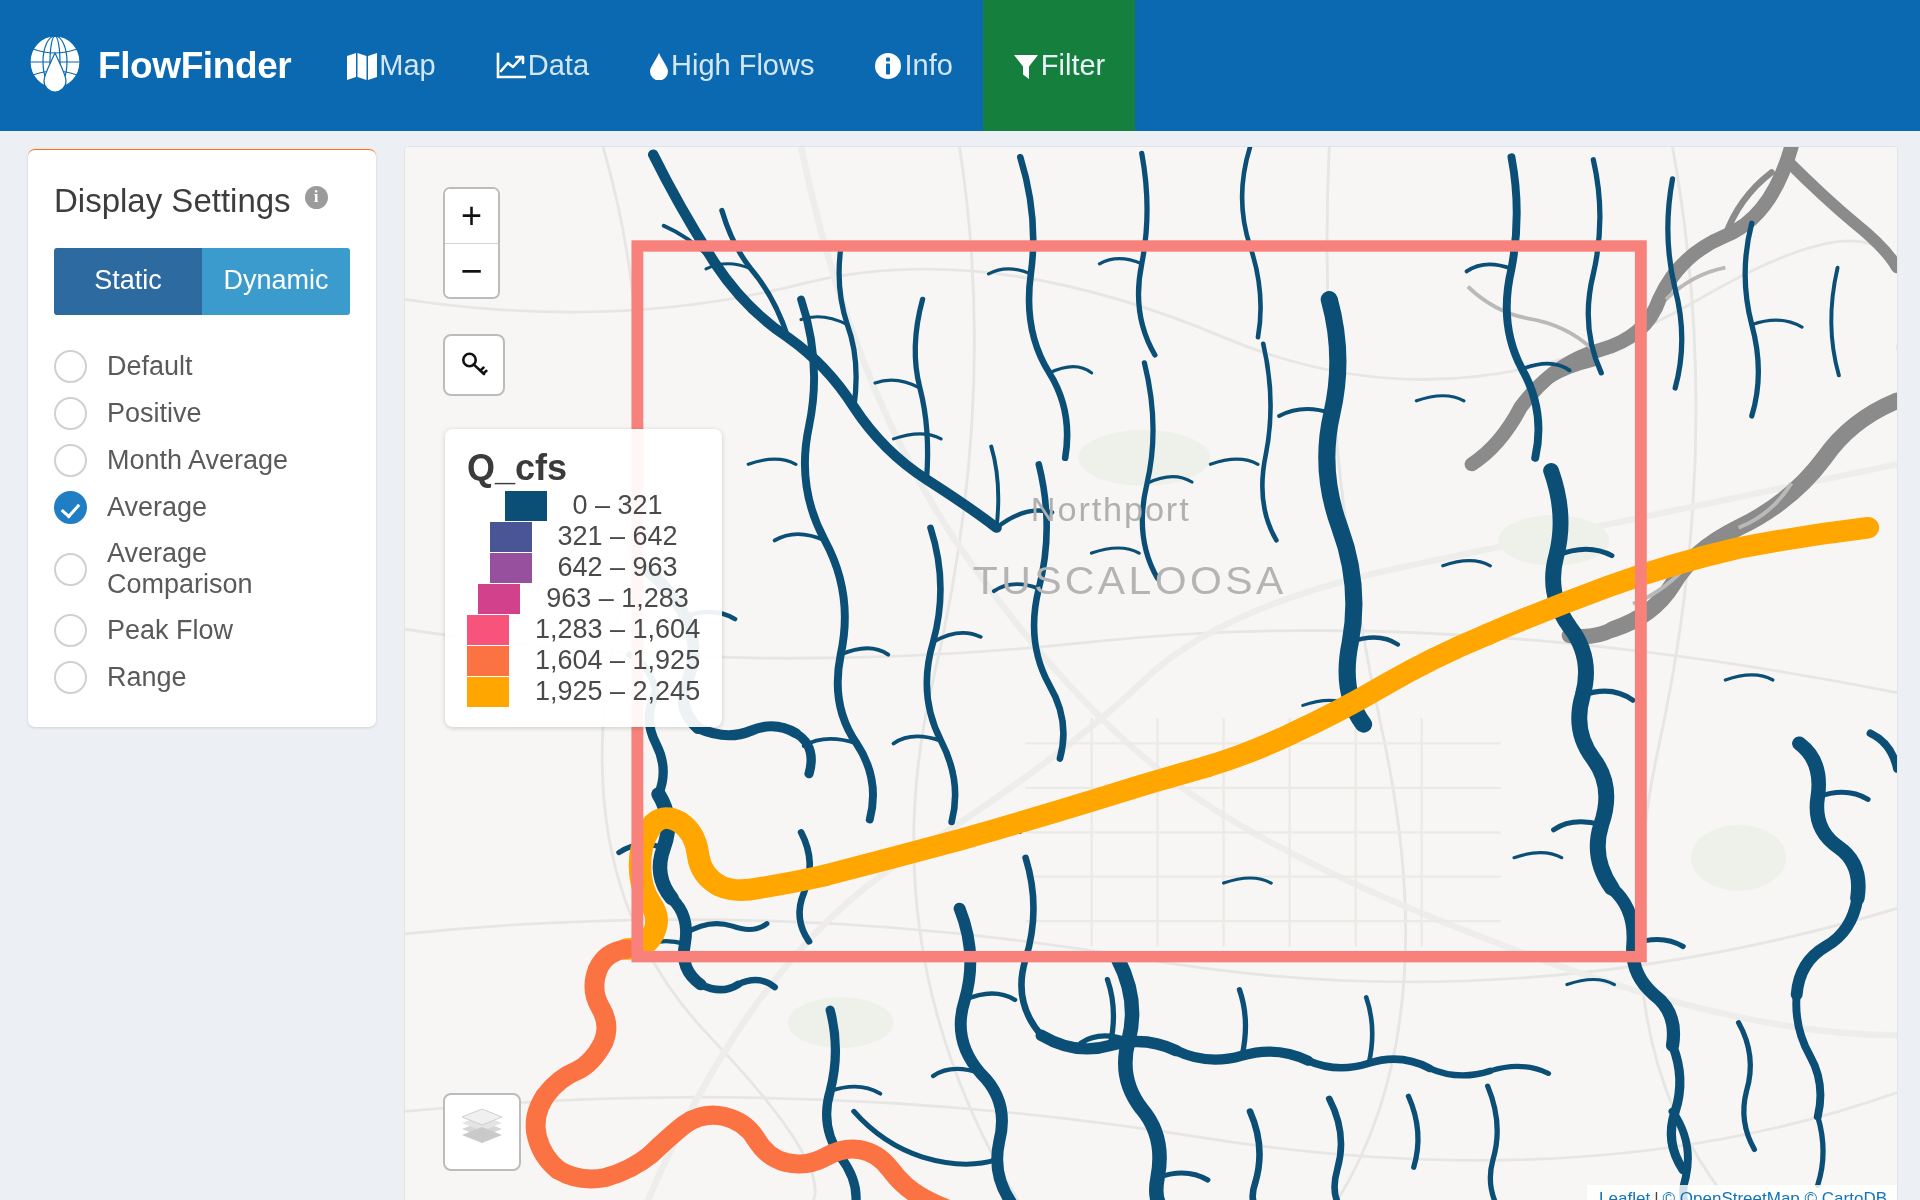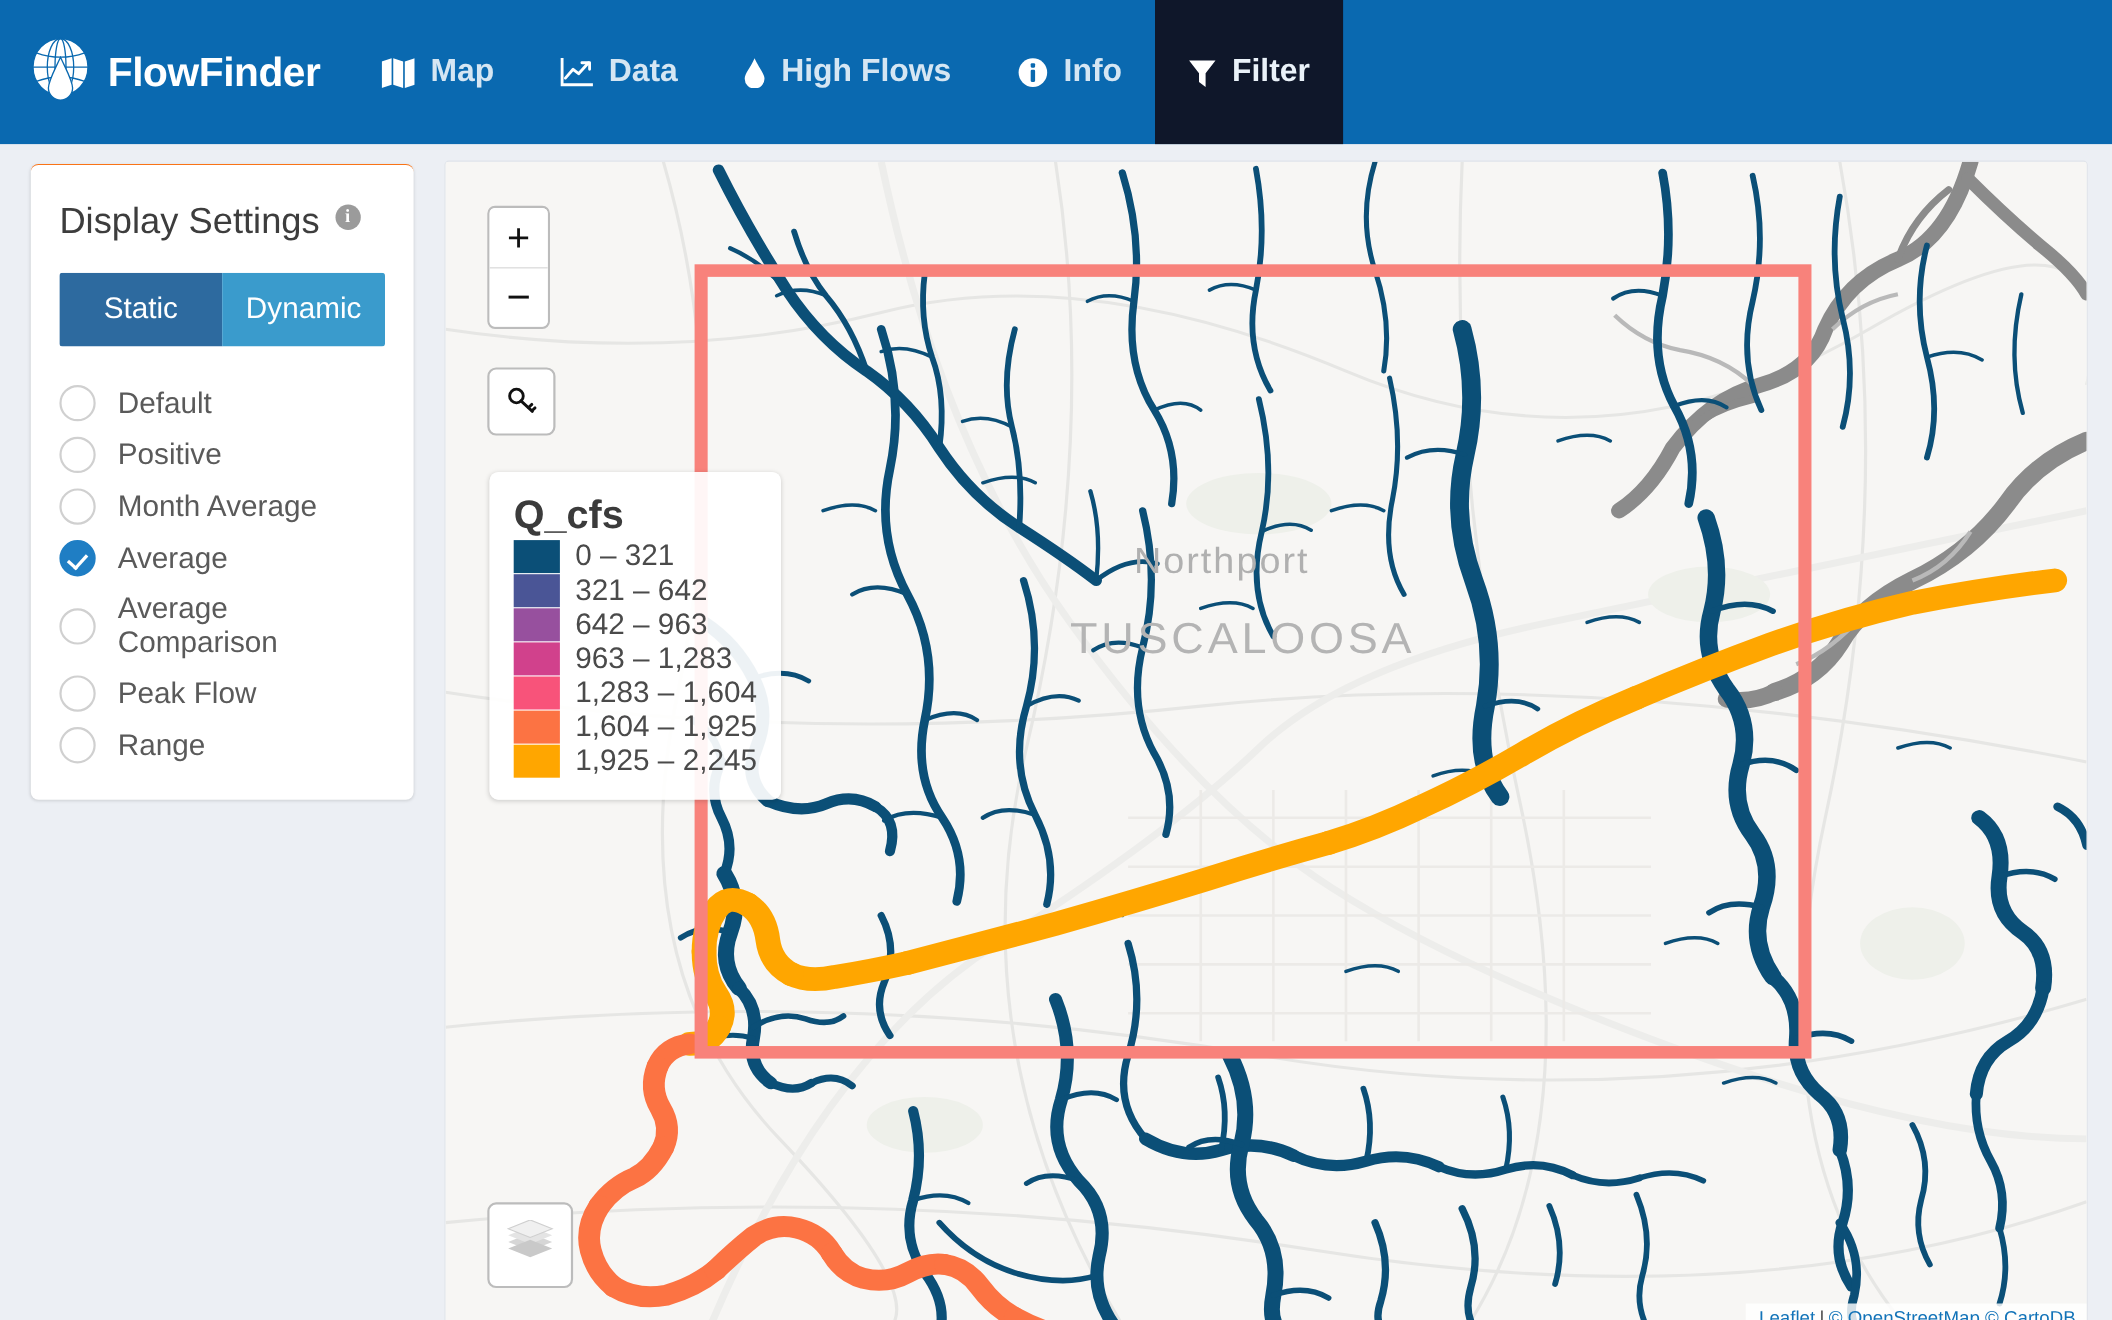--- a/index.html
+++ b/index.html
@@ -24,27 +24,27 @@
     padding: 0 26px 0 28px;
     gap: 16px;
   }
   .brand-logo { width: 54px; height: 58px; flex: none; }
   .brand-text {
     color: #fff; font-size: 37px; font-weight: bold;
     letter-spacing: -0.4px; line-height: 1;
   }
   .navtabs { display: flex; align-items: stretch; }
   .navtab {
-    display: flex; align-items: center; gap: 14px;
+    display: flex; align-items: center; gap: 2px;
     padding: 0 30px;
     color: #d5e6f3; font-size: 29px;
     cursor: pointer;
-    font-weight: 700;
-  }
-  .navtab.active { background: #0f172a; color: #eaf2f9; }
+    font-weight: 400;
+  }
+  .navtab.active { background: #15803d; color: #eaf2f9; }
   .navtab .ic { display: flex; align-items: center; }
   .navtab svg { display: block; }
 
   
   .content {
     display: flex;
     height: calc(1200px - 103px);
     padding: 15px 22px 0 28px;
     gap: 28px;
   }
@@ -156,21 +156,21 @@
     border-radius: 8px;
     padding: 18px 22px 20px 22px;
     box-shadow: 0 1px 5px rgba(0,0,0,.18);
     z-index: 19;
   }
   .legend-title {
     font-size: 36px; font-weight: bold; color: #3b3b3b;
     margin-bottom: 1px;
   }
   .legend-rows { display: flex; flex-direction: column; }
-  .legend-row { display: flex; align-items: center; gap: 14px; }
+  .legend-row { display: flex; align-items: center; gap: 26px; justify-content: center; }
   .swatch { width: 42px; height: 30px; flex: none; }
   .legend-label { font-size: 27px; color: #4a4a4a; white-space: nowrap; }
 
   .attrib {
     position: absolute; right: 0; bottom: 0;
     background: rgba(255,255,255,.82);
     padding: 4px 10px 4px 12px;
     font-size: 17px; color: #333;
     z-index: 21;
   }

